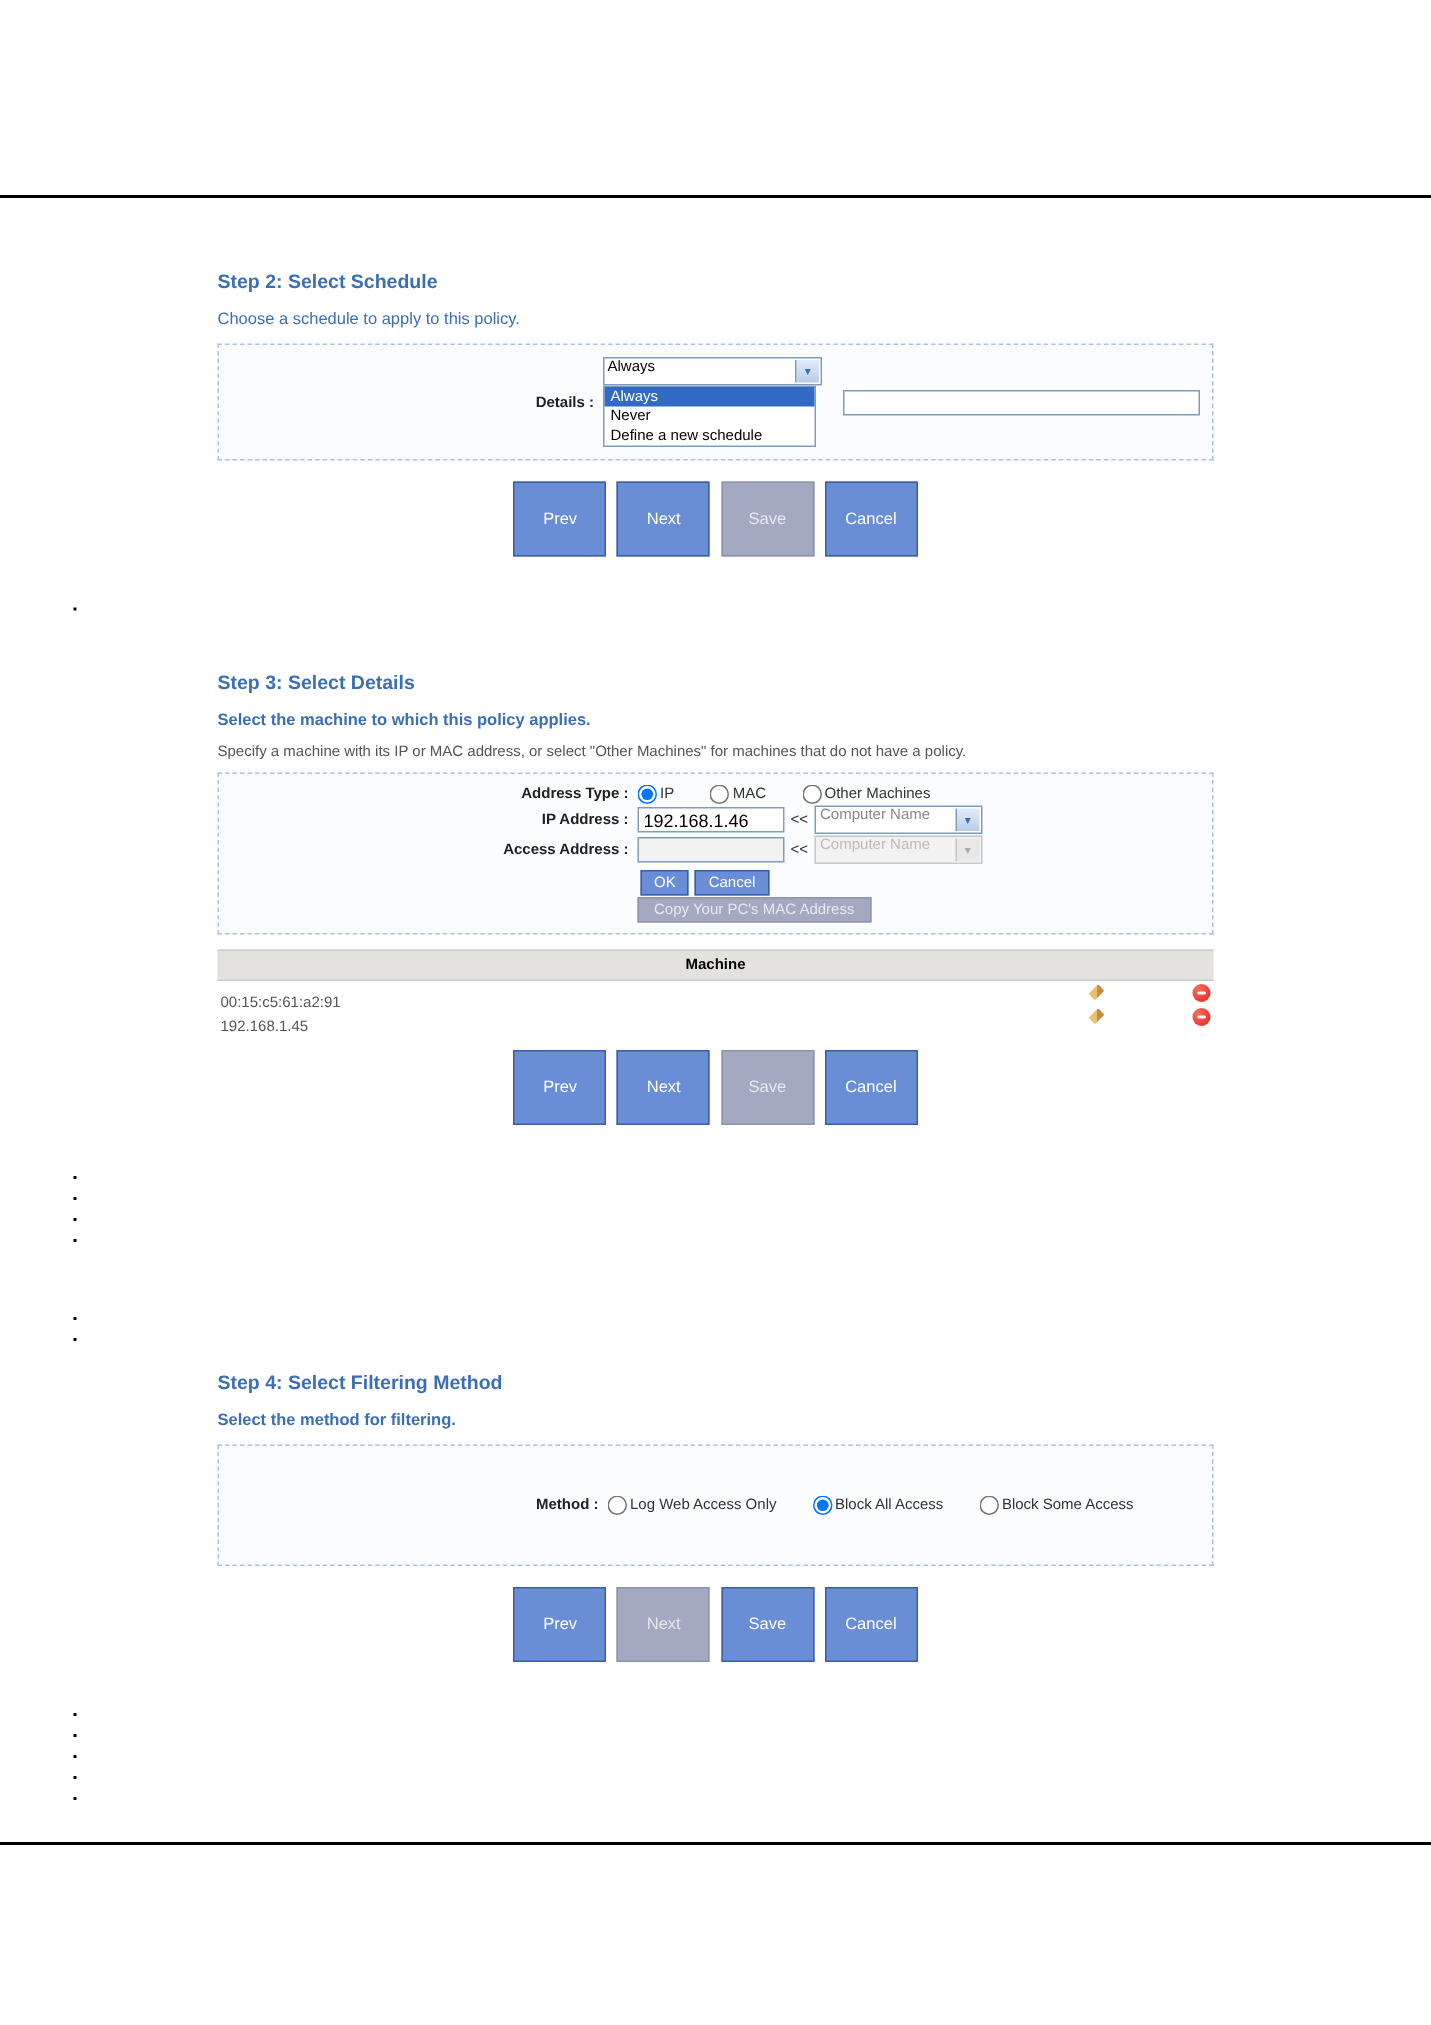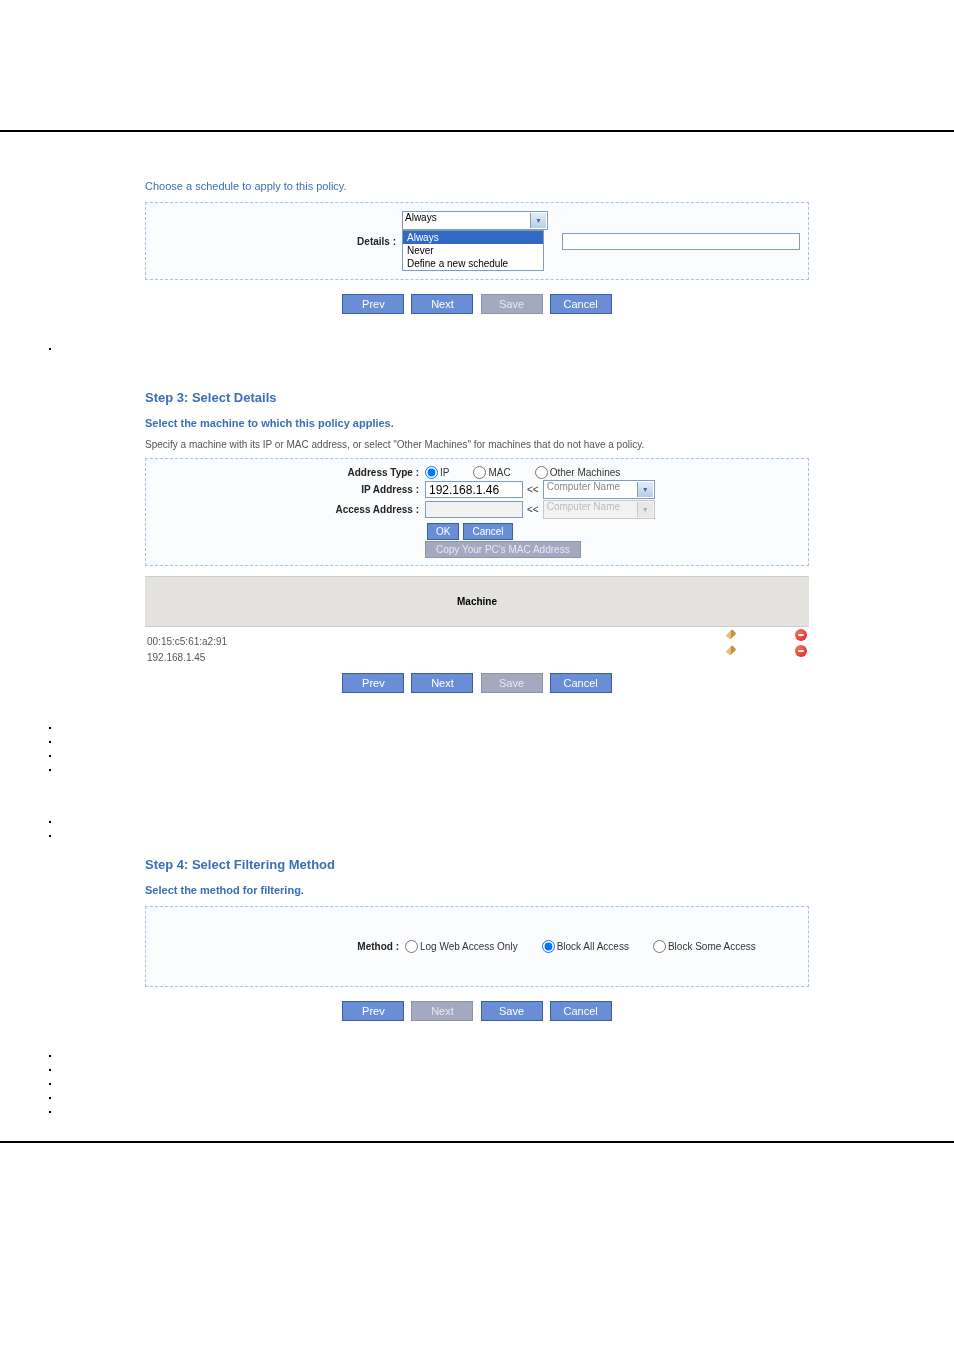--- a/index.html
+++ b/index.html
@@ -107,21 +107,21 @@
     .text-input.wide {
       width: 230px;
     }
     .btn-row {
       text-align: center;
       margin: 14px 0;
     }
     .btn {
       display: inline-block;
       min-width: 40px;
-      padding: 3px 10px;
+      padding: 18px 10px;
       background: #6a8ed6;
       border: 1px solid #3b5ea5;
       color: #fff;
       font-size: 11px;
       margin: 0 2px;
       cursor: pointer;
       text-align: center;
     }
     .btn.disabled {
       background: #a4a9c2;
@@ -172,21 +172,21 @@
       font-size:8px; color:#3b6fb5;
     }
     .cname-select.disabled .arrow { background:#e8e8e8; border-left-color:#c8c8c8; color:#aaa; }
     .table-head {
       background: #e3e2de;
       border-top: 1px solid #ccc;
       border-bottom: 1px solid #ccc;
       font-weight: bold;
       font-size: 10px;
       text-align: center;
-      padding: 19px 0;
+      padding: 4px 0;
       margin-top: 10px;
     }
     .mach-row {
       display: flex;
       font-size: 10px;
       color: #555;
       padding: 0 2px;
       align-items: center;
       height: 16px;
     }
@@ -234,20 +234,21 @@
 <body>
 
 <div class="page">
 
   <div style="height:80px;"></div>
   <hr class="page-rule">
 
   <div class="content">
 
     <div class="panel">
+      <div class="step-title">Step 2: Select Schedule</div>
       <div class="step-sub">Choose a schedule to apply to this policy.</div>
 
       <div class="dashed-box">
         <div class="form-row">
           <div class="form-label">Details :</div>
           <div style="display:flex; flex-direction:column; gap:0;">
             <div class="select-like">
               <span>Always</span>
               <span class="arrow">▾</span>
             </div>

